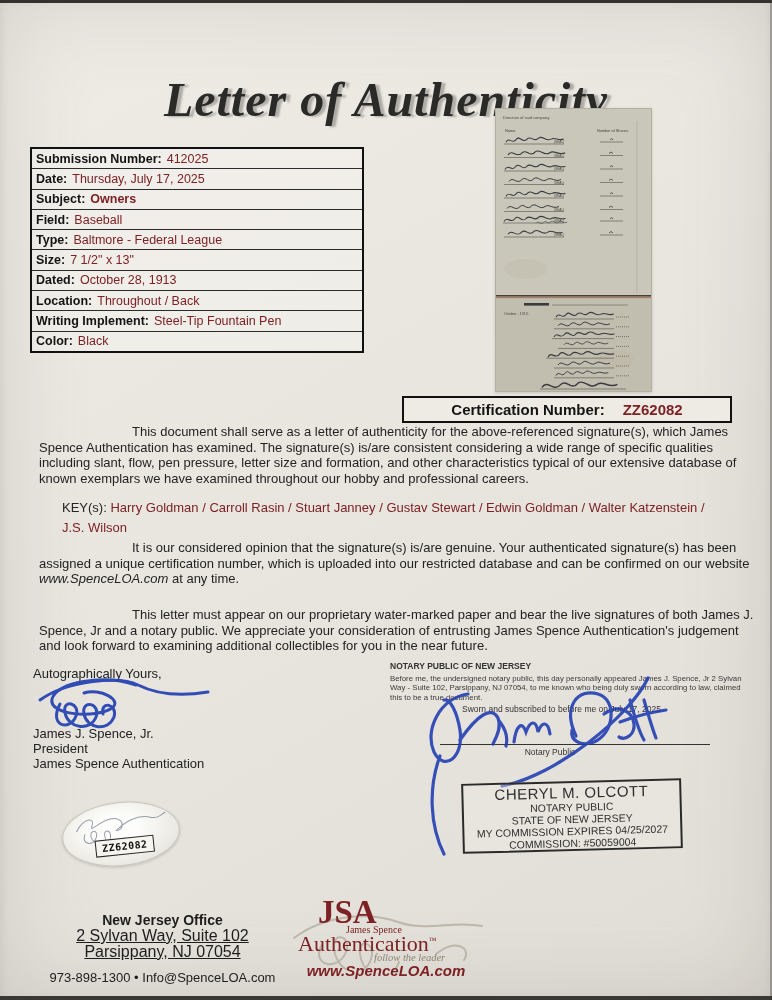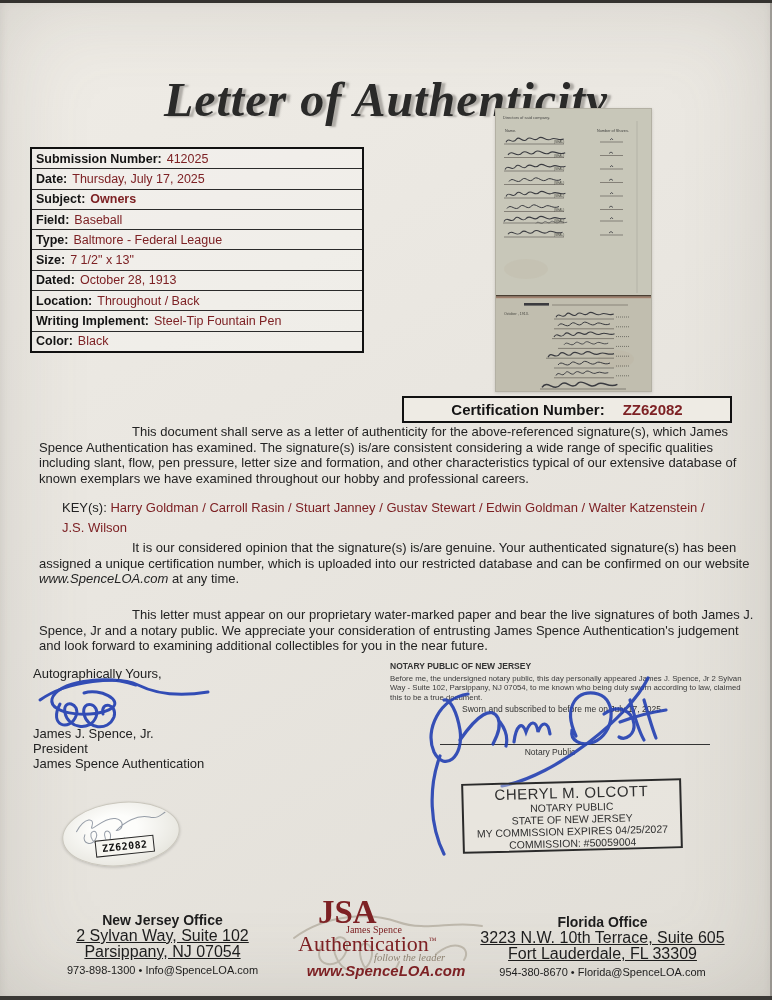--- a/index.html
+++ b/index.html
@@ -78,21 +78,21 @@
   .holo-sig{position:absolute;left:8px;top:4px;}
   .holo-code{
     position:absolute;left:31px;top:35px;width:57px;height:15px;border:1.6px solid #252525;background:#f6f5f0;
     display:flex;align-items:center;justify-content:center;
     font-family:"DejaVu Sans Mono",monospace;font-weight:bold;font-size:10px;letter-spacing:.5px;color:#111;
   }
   
   .office{position:absolute;text-align:center;color:#1d1d1d;}
   .office .o-title{font-weight:bold;font-size:14px;line-height:16px;}
   .office .o-line{font-size:16px;line-height:15.5px;text-decoration:underline;}
-  .office .o-contact{font-size:11px;line-height:17px;margin-top:3px;}
+  .office .o-contact{font-size:13px;line-height:17px;margin-top:10px;}
   .office-nj{left:40px;top:912px;width:245px;}
   .office-fl{left:460px;top:914px;width:285px;}
   .jsa-logo{position:absolute;left:286px;top:898px;width:200px;height:84px;}
   .jsa-logo .logo-sig{position:absolute;left:0;top:6px;}
   .jsa-big{position:absolute;left:32px;top:-2px;font-family:"Liberation Serif",serif;font-weight:bold;
     font-size:33px;line-height:33px;color:var(--maroon);}
   .jsa-js{position:absolute;left:60px;top:26px;font-family:"Liberation Serif",serif;font-size:10px;color:var(--maroon);}
   .jsa-auth{position:absolute;left:12px;top:33px;font-family:"Liberation Serif",serif;font-size:22px;color:var(--maroon);text-align:center;}
   .jsa-auth sup{font-size:8px;}
   .jsa-tag{position:absolute;left:88px;top:54px;font-family:"Liberation Serif",serif;font-style:italic;
@@ -361,21 +361,15 @@
         <path d="M150,50 C170,34 186,44 178,56"></path>
       </g>
     </svg>
     <div class="jsa-big">JSA</div>
     <div class="jsa-js">James Spence</div>
     <div class="jsa-auth"><span>Authentication</span><sup>™</sup></div>
     <div class="jsa-tag">follow the leader</div>
     <div class="jsa-web">www.SpenceLOA.com</div>
   </div>
 
-  <div class="office office-fl">
-    <div class="o-title">Florida Office</div>
-    <div class="o-line">3223 N.W. 10th Terrace, Suite 605</div>
-    <div class="o-line">Fort Lauderdale, FL 33309</div>
-    <div class="o-contact">954-380-8670 • Florida@SpenceLOA.com</div>
-  </div>
 
   <div class="edge-bottom"></div>
 </div>
 
 </body></html>

